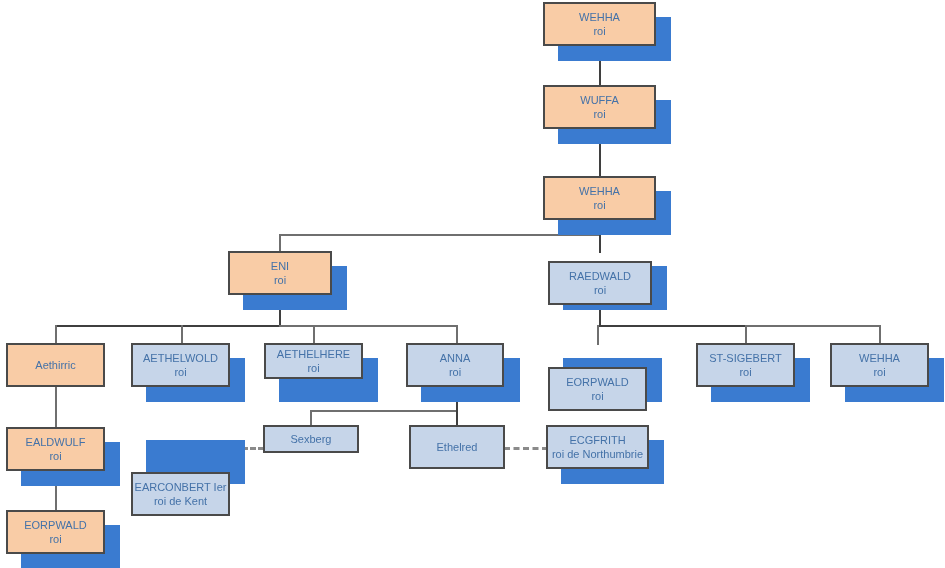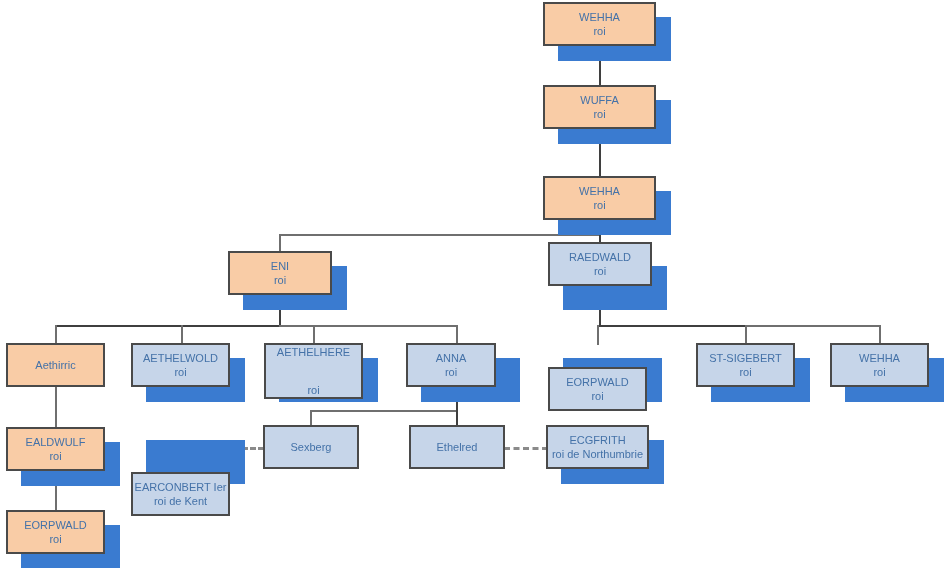--- a/index.html
+++ b/index.html
@@ -127,36 +127,36 @@
         <div class="t2">roi</div>
       </div>
       <div class="node fill-peach" style="left: 543px; top: 176px; width: 113px; height: 44px;">
         <div class="t1">WEHHA</div>
         <div class="t2">roi</div>
       </div>
       <div class="node fill-peach" style="left: 228px; top: 251px; width: 104px; height: 44px;">
         <div class="t1">ENI</div>
         <div class="t2">roi</div>
       </div>
-      <div class="node fill-blue" style="left: 548px; top: 242px; width: 104px; height: 44px; text-align: center;">
+      <div class="node fill-blue" style="left: 548px; top: 261px; width: 104px; height: 44px; text-align: center;">
         <div class="t1">RAEDWALD</div>
         <div class="t2">roi</div>
       </div>
       <div class="node fill-peach" style="left: 6px; top: 343px; width: 99px; height: 44px;">
         <div class="t1">Aethirric</div>
       </div>
       <div class="node fill-blue" style="left: 131px; top: 343px; width: 99px; height: 44px;">
         <div class="t1">AETHELWOLD</div>
         <div class="t2">roi</div>
       </div>
-      <div class="node fill-blue" style="left: 264px; top: 343px; width: 99px; height: 56px; justify-content: space-between;">
+      <div class="node fill-blue" style="left: 264px; top: 343px; width: 99px; height: 36px;">
         <div class="t1">AETHELHERE</div>
         <div class="t2">roi</div>
       </div>
-      <div class="node fill-blue" style="left: 406px; top: 343px; width: 90px; height: 44px;">
+      <div class="node fill-blue" style="left: 406px; top: 343px; width: 98px; height: 44px;">
         <div class="t1">ANNA</div>
         <div class="t2">roi</div>
       </div>
       <div class="node fill-blue" style="left: 548px; top: 343px; width: 99px; height: 44px; margin-top: 24px;">
         <div class="t1">EORPWALD</div>
         <div class="t2">roi</div>
       </div>
       <div class="node fill-blue" style="left: 696px; top: 343px; width: 99px; height: 44px;">
         <div class="t1">ST-SIGEBERT</div>
         <div class="t2">roi</div>
@@ -166,21 +166,21 @@
         <div class="t2">roi</div>
       </div>
       <div class="node fill-peach" style="left: 6px; top: 427px; width: 99px; height: 44px;">
         <div class="t1">EALDWULF</div>
         <div class="t2">roi</div>
       </div>
       <div class="node fill-blue" style="left: 131px; top: 437px; width: 99px; height: 44px; margin-top: 35px;">
         <div class="t1">EARCONBERT Ier</div>
         <div class="t2">roi de Kent</div>
       </div>
-      <div class="node fill-blue" style="left: 263px; top: 425px; width: 96px; height: 44px;">
+      <div class="node fill-blue" style="left: 263px; top: 425px; width: 96px; height: 28px;">
         <div class="t1">Sexberg</div>
       </div>
       <div class="node fill-blue" style="left: 409px; top: 425px; width: 96px; height: 44px; justify-content: center;">
         <div class="t1">Ethelred</div>
       </div>
       <div class="node fill-blue" style="left: 546px; top: 425px; width: 103px; height: 44px;">
         <div class="t1">ECGFRITH</div>
         <div class="t2">roi de Northumbrie</div>
       </div>
       <div class="node fill-peach" style="left: 6px; top: 510px; width: 99px; height: 44px;">

